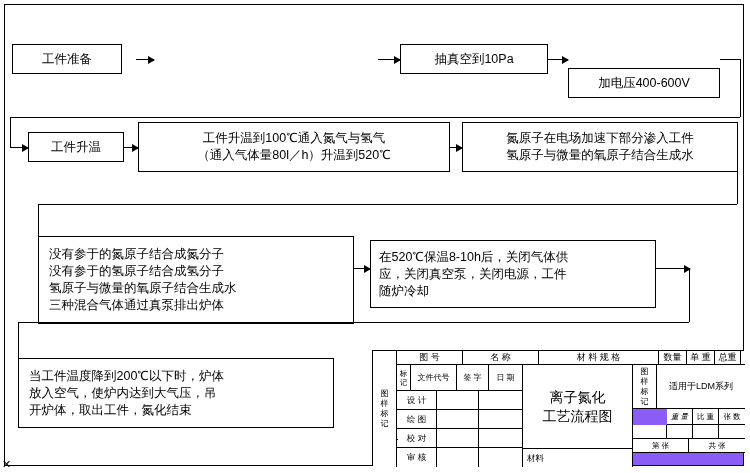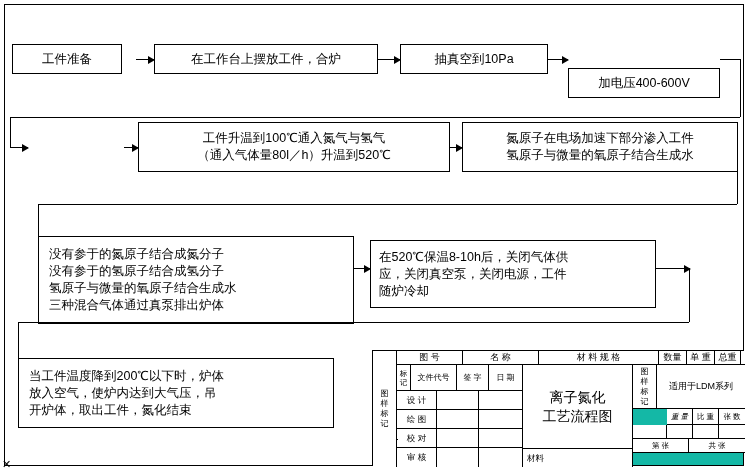--- a/index.html
+++ b/index.html
@@ -34,21 +34,21 @@
   .harrow:after{
     content:"";position:absolute;right:-1px;top:-3.5px;
     width:0;height:0;border-left:7px solid #000;
     border-top:4px solid transparent;border-bottom:4px solid transparent;
   }
   .line{position:absolute;background:#000;}
   .vline{width:1px;}
   .hline{height:1px;}
 
   
-  .tb{position:absolute;border:1px solid #000;box-sizing:border-box;background:#14b8a6;}
+  .tb{position:absolute;border:1px solid #000;box-sizing:border-box;background:#8b5cf6;}
   .tb-cell{
     position:absolute;box-sizing:border-box;
     display:flex;align-items:center;justify-content:center;
     font-size:9px;line-height:11px;text-align:center;
     border-right:1px solid #000;border-bottom:1px solid #000;
     background:#fff;white-space:pre-line;
   }
   .tb-cell.nb{border-right:none;}
   .tb-cell.nbb{border-bottom:none;}
   .tb-big{font-size:14px;line-height:19px;}
@@ -57,34 +57,34 @@
 </style>
 </head>
 <body>
 
 <div class="sheet">
   <div class="frame"></div>
 
   <div class="box" style="left:12px;top:44px;width:110px;height:30px;">工件准备</div>
   <div class="harrow" style="left:136px;top:59px;width:18px;"></div>
 
-  <div class="box" style="left:154px;top:44px;width:224px;height:30px;">在工作台上摆放工件，合炉</div>
   <div class="harrow" style="left:378px;top:59px;width:22px;"></div>
 
   <div class="box" style="left:400px;top:44px;width:148px;height:30px;">抽真空到10Pa</div>
   <div class="harrow" style="left:548px;top:59px;width:20px;"></div>
 
   <div class="box" style="left:568px;top:44px;width:152px;height:30px;margin-top:24px;">加电压400-600V</div>
 
   <div class="line hline" style="left:720px;top:59px;width:20px;"></div>
   <div class="line vline" style="left:740px;top:59px;height:58px;"></div>
   <div class="line hline" style="left:10px;top:117px;width:730px;"></div>
   <div class="line vline" style="left:10px;top:117px;height:30px;"></div>
   <div class="harrow" style="left:10px;top:147px;width:18px;"></div>
 
+  <div class="box" style="left:28px;top:132px;width:96px;height:30px;">工件升温</div>
   <div class="harrow" style="left:124px;top:147px;width:14px;"></div>
 
   <div class="box" style="left:138px;top:122px;width:312px;height:50px;">工件升温到100℃通入氮气与氢气
 （通入气体量80l／h）升温到520℃</div>
   <div class="harrow" style="left:450px;top:147px;width:12px;"></div>
 
   <div class="box" style="left:462px;top:122px;width:276px;height:50px;">氮原子在电场加速下部分渗入工件
 氢原子与微量的氧原子结合生成水</div>
 
   <div class="line vline" style="left:737px;top:172px;height:32px;"></div>

